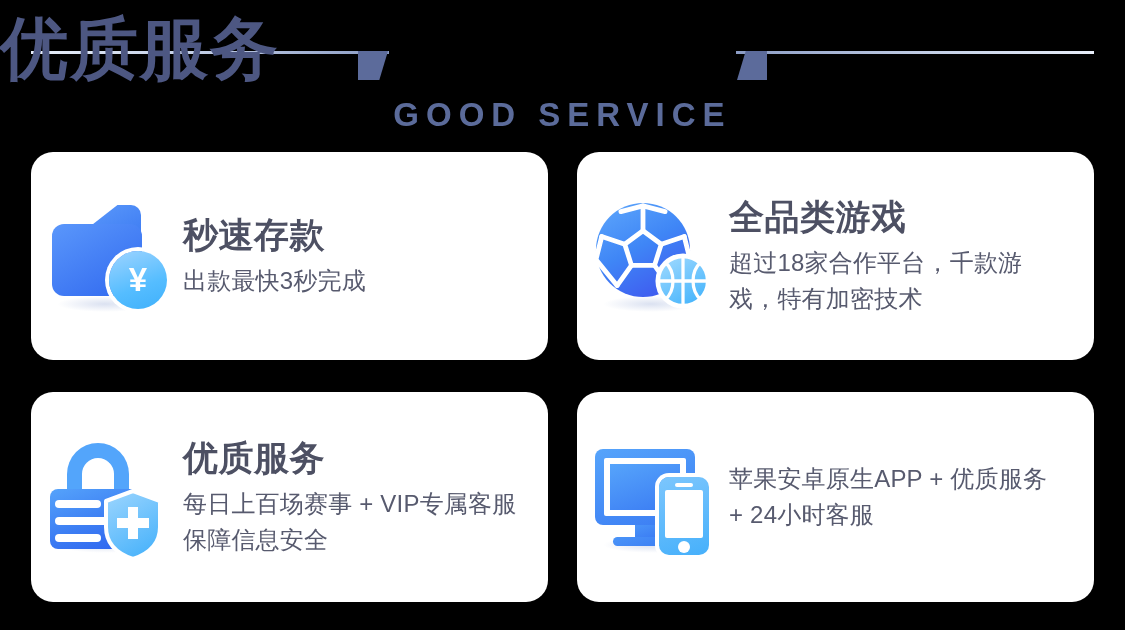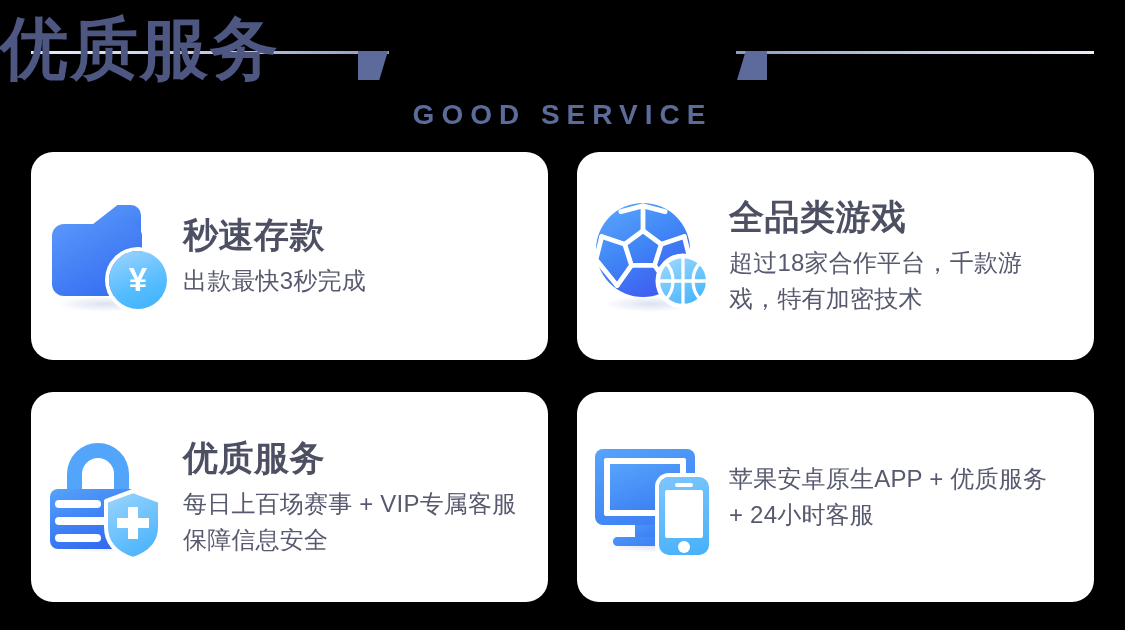--- a/index.html
+++ b/index.html
@@ -61,21 +61,21 @@
     font-weight: bold;
     letter-spacing: 2px;
     color: #4d5782;
     font-family: "Liberation Sans", "DejaVu Sans", sans-serif;
   }
   .title-en {
     position: absolute;
     left: 0; top: 96px;
     width: 1125px;
     text-align: center;
-    font-size: 28px;
+    font-size: 33px;
     line-height: 38px;
     font-weight: bold;
     letter-spacing: 7px;
     color: #5b6b9a;
   }
 
   
   .grid {
     position: absolute;
     left: 31px;

